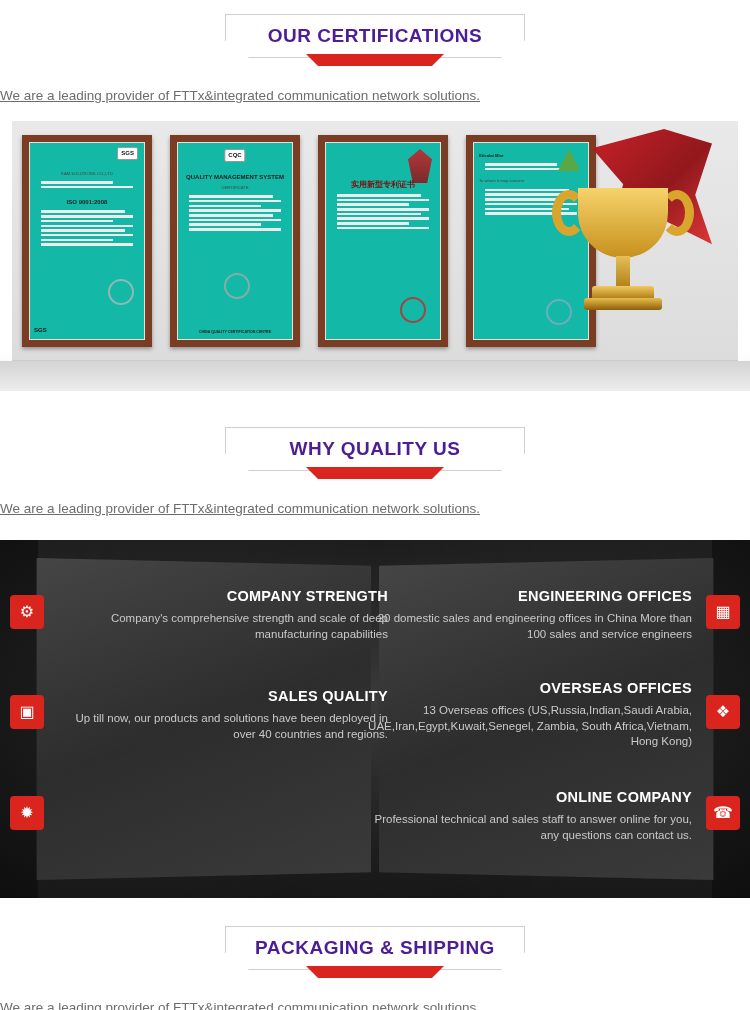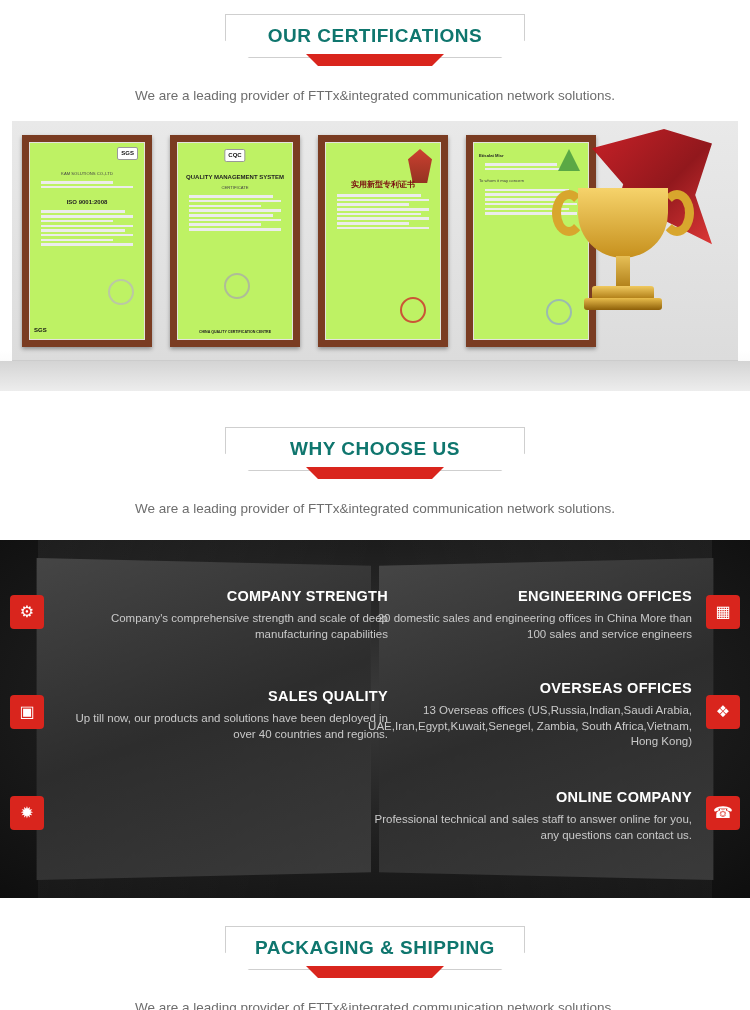--- a/index.html
+++ b/index.html
@@ -35,36 +35,36 @@
     clip-path: polygon(0 0, 100% 0, 100% 60%, 92% 100%, 8% 100%, 0 60%);
   }
   .ribbon-inner {
     position: absolute;
     left: 0; top: 0;
     width: 300px; height: 44px;
     display: flex; align-items: center; justify-content: center;
     font-size: 19px;
     font-weight: bold;
     letter-spacing: 0.5px;
-    color: #0f766e;
+    color: #4c1d95;
   }
   .ribbon-tab {
     position: absolute;
     left: 50%;
     transform: translateX(-50%);
     top: 40px;
     width: 150px; height: 12px;
     background: #d9251d;
     clip-path: polygon(4% 0, 96% 0, 88% 100%, 12% 100%);
   }
   .section-sub {
     margin-top: 22px;
-    text-align: center;
     font-size: 13.5px;
     color: #6d6d6d;
+    text-decoration: underline;
   }
 
   
   .certs-band {
     position: relative;
     margin-top: 18px;
     width: 750px;
     height: 270px;
     overflow: hidden;
     background: linear-gradient(#ffffff 0%, #ffffff 85%, #f2f2f2 100%);
@@ -85,21 +85,21 @@
   .frame {
     position: absolute;
     top: 14px;
     height: 212px;
     background: #ffffff;
     border: 7px solid #7a3c22;
     box-shadow: 0 2px 4px rgba(0,0,0,.35);
   }
   .frame .paper {
     width: 100%; height: 100%;
-    background: #bef264;
+    background: #14b8a6;
     border: 1px solid #e3e3dc;
     position: relative;
     overflow: hidden;
     font-size: 3.4px;
     color: #6b6b6b;
     padding: 6px 5px;
     line-height: 1.5;
   }
   .paper .cert-title {
     text-align: center;
@@ -348,21 +348,21 @@
         <div class="base"></div>
         <div class="base2"></div>
       </div>
     </div>
     <div class="certs-shelf"></div>
   </div>
 
   <div class="section-head" style="padding-top:36px;">
     <div class="ribbon-wrap">
       <div class="ribbon-box"></div>
-      <div class="ribbon-inner">WHY CHOOSE US</div>
+      <div class="ribbon-inner">WHY QUALITY US</div>
       <div class="ribbon-tab"></div>
     </div>
   </div>
   <div class="section-sub">We are a leading provider of FTTx&amp;integrated communication network solutions.</div>
 
   <div class="why-band" style="margin-top:24px;">
     <div class="book-left"></div>
     <div class="book-right"></div>
 
     <div class="f-icon" style="left:10px; top:55px;">

